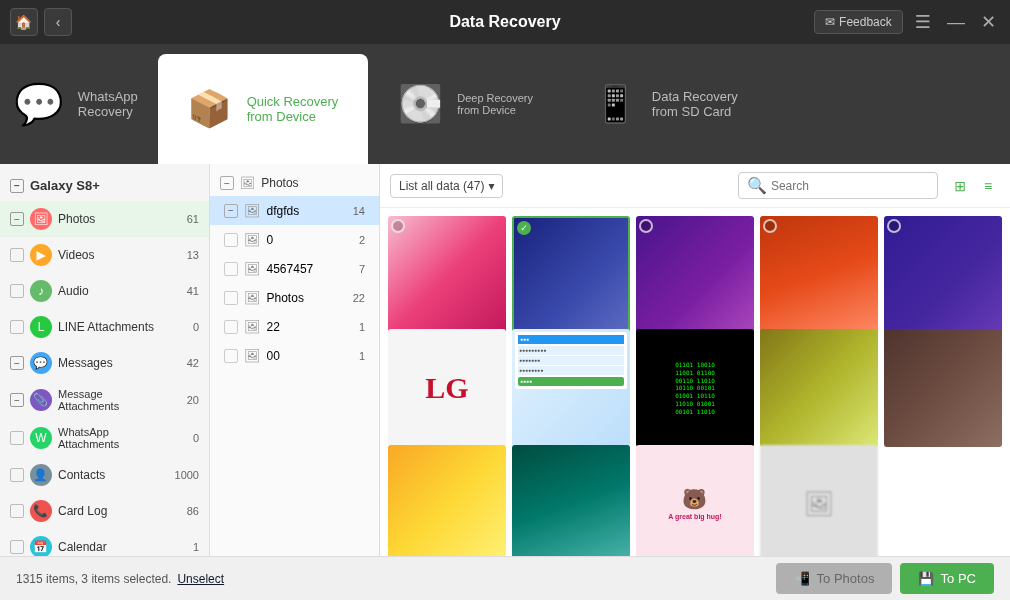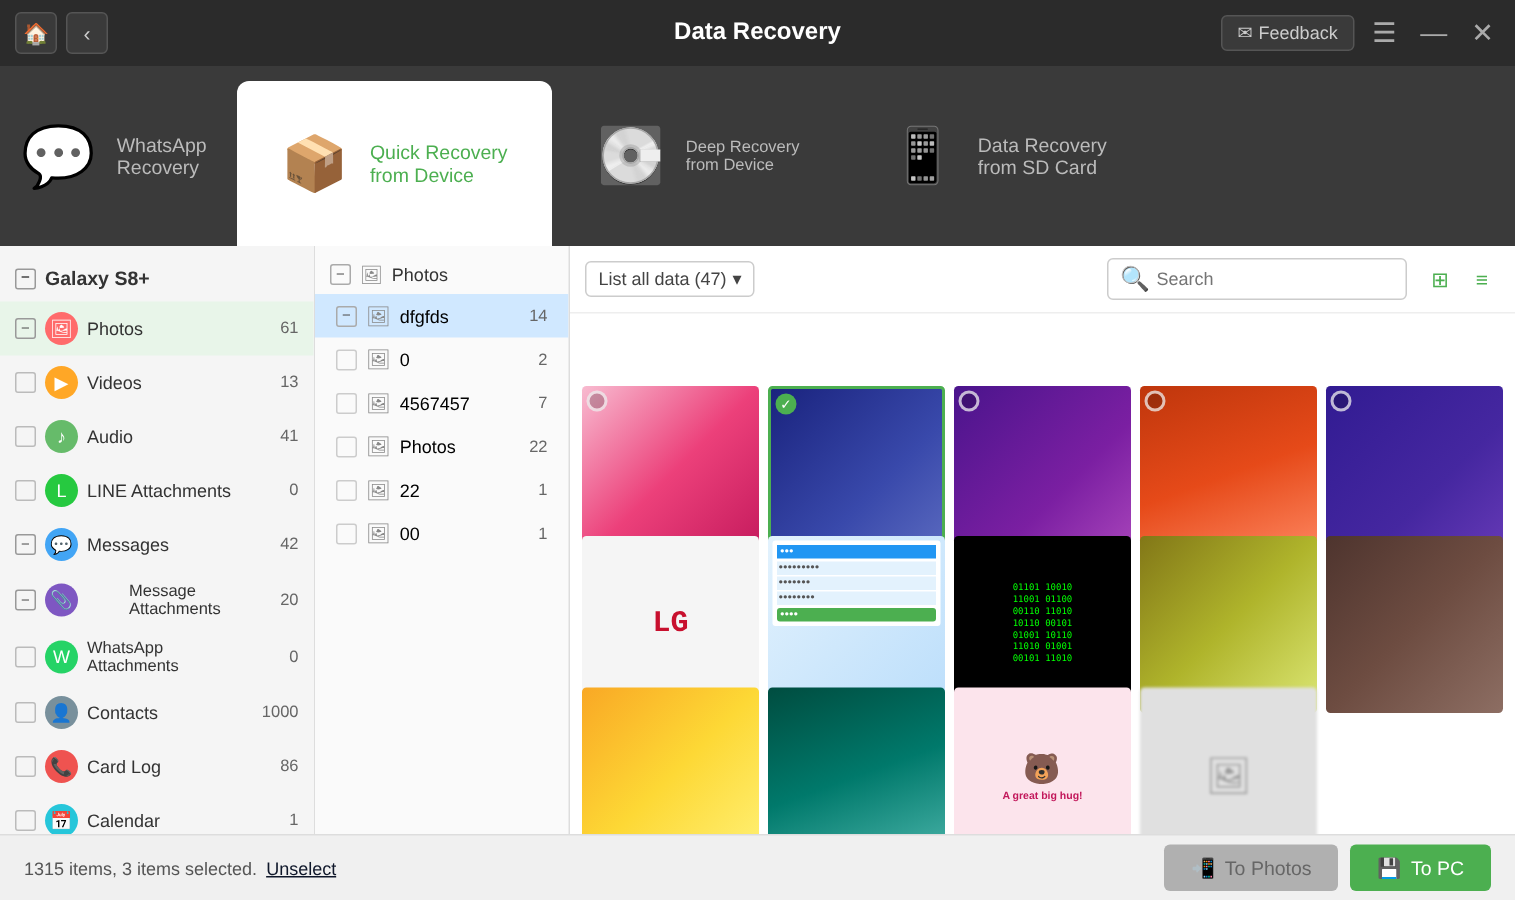--- a/index.html
+++ b/index.html
@@ -195,21 +195,20 @@
     .img-icon {
       font-size: 13px; color: #888;
     }
 
     
     .photo-area {
       flex: 1;
       display: flex;
       flex-direction: column;
       background: #fff;
-      gap: 40px;
     }
     .photo-toolbar {
       display: flex; align-items: center;
       padding: 8px 10px;
       border-bottom: 1px solid #eee;
       gap: 10px;
     }
     .list-all-btn {
       display: flex; align-items: center;
       border: 1px solid #ccc;
@@ -397,21 +396,21 @@
     <div class="sidebar-item">
       <div class="minus-box">−</div>
       <div class="sidebar-icon icon-messages">💬</div>
       <span>Messages</span>
       <span class="count">42</span>
     </div>
 
     <div class="sidebar-item">
       <div class="minus-box">−</div>
       <div class="sidebar-icon icon-msgatt">📎</div>
-      <span style="font-size:11px;margin-left:28px;">Message<br>Attachments</span>
+      <span style="font-size:11px;">Message<br>Attachments</span>
       <span class="count">20</span>
     </div>
 
     <div class="sidebar-item">
       <div class="check-empty"></div>
       <div class="sidebar-icon icon-wapp">W</div>
       <span style="font-size:11px;">WhatsApp<br>Attachments</span>
       <span class="count">0</span>
     </div>
 
@@ -515,21 +514,21 @@
         <div style="position:absolute;top:3px;left:3px;width:14px;height:14px;border:2px solid rgba(255,255,255,0.7);border-radius:50%;background:rgba(0,0,0,0.2);"></div>
       </div>
       <div class="photo-cell" style="background: linear-gradient(160deg, #bf360c 0%, #e64a19 50%, #ff8a65 100%); position:relative;">
         <div style="position:absolute;top:3px;left:3px;width:14px;height:14px;border:2px solid rgba(255,255,255,0.7);border-radius:50%;background:rgba(0,0,0,0.2);"></div>
       </div>
       <div class="photo-cell" style="background: linear-gradient(135deg, #311b92 0%, #4527a0 60%, #673ab7 100%); position:relative;">
         <div style="position:absolute;top:3px;left:3px;width:14px;height:14px;border:2px solid rgba(255,255,255,0.7);border-radius:50%;background:rgba(0,0,0,0.2);"></div>
       </div>
 
       <div class="photo-cell" style="background:#f5f5f5; display:flex; align-items:center; justify-content:center;">
-        <span style="font-size:20px; font-weight:900; color:#c8102e; font-family:Liberation Mono, monospace;">LG</span>
+        <span style="font-size:30px; font-weight:900; color:#c8102e; font-family:Liberation Serif, serif;">LG</span>
       </div>
       <div class="photo-cell" style="background:linear-gradient(135deg,#e3f2fd,#bbdefb); padding:3px; overflow:hidden; position:relative;">
         <div style="background:#fff;border-radius:2px;padding:3px;font-size:6px;color:#555;line-height:1.4;">
           <div style="background:#2196f3;color:#fff;padding:1px 2px;margin-bottom:2px;font-size:5px;">●●●</div>
           <div style="background:#e3f2fd;padding:1px;margin:1px 0;font-size:5px;">●●●●●●●●●</div>
           <div style="background:#e3f2fd;padding:1px;margin:1px 0;font-size:5px;">●●●●●●●</div>
           <div style="background:#e3f2fd;padding:1px;margin:1px 0;font-size:5px;">●●●●●●●●</div>
           <div style="background:#4caf50;color:#fff;padding:1px 2px;margin-top:2px;font-size:5px;border-radius:2px;">●●●●</div>
         </div>
       </div>

